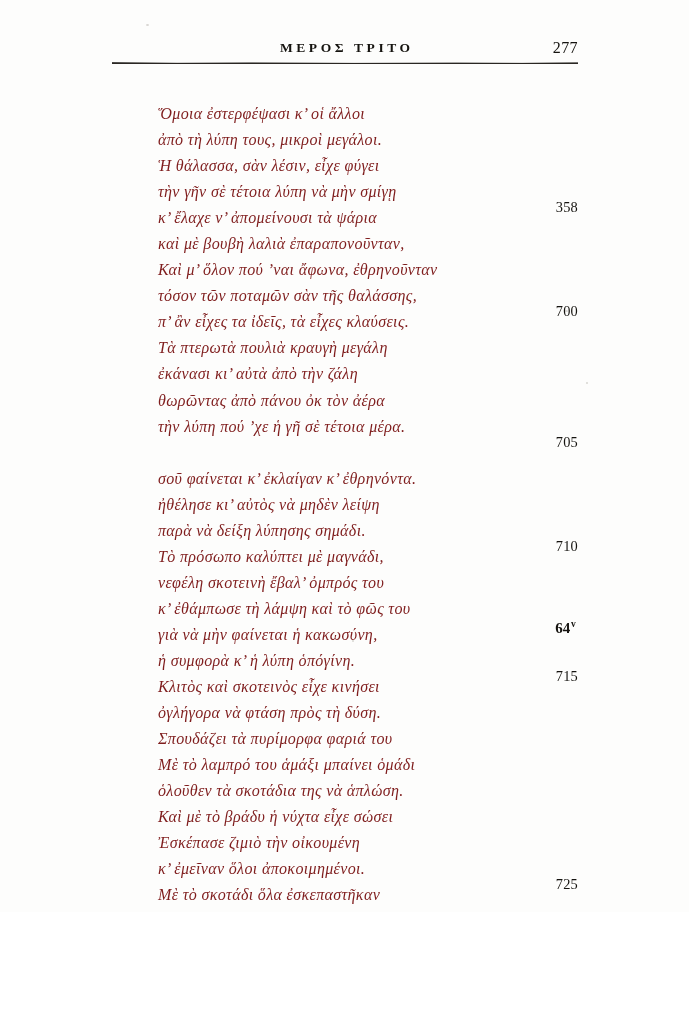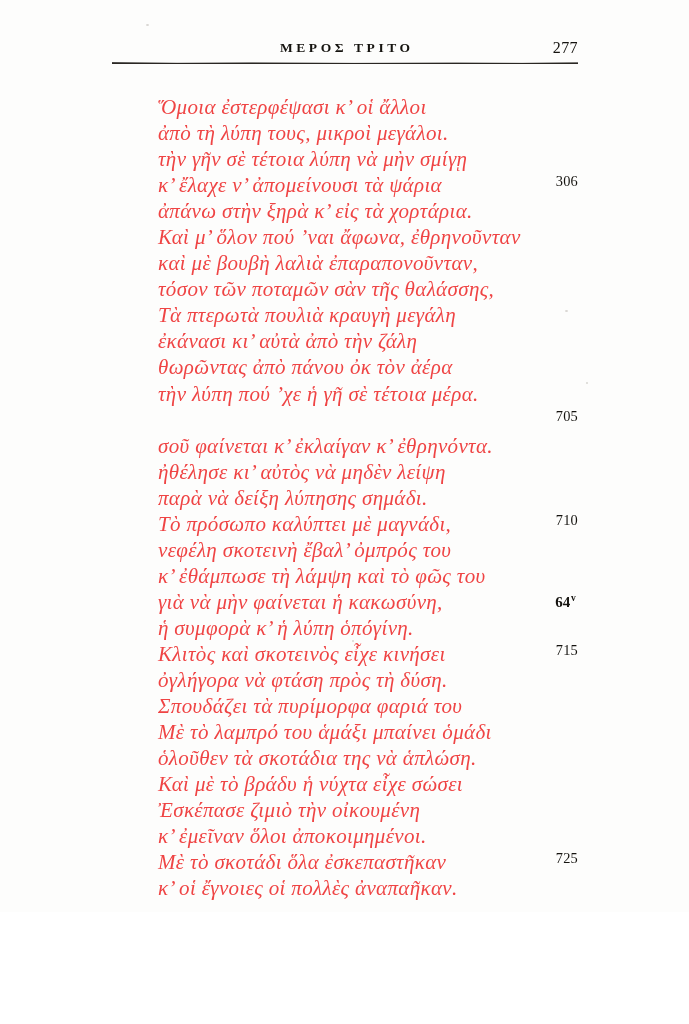--- a/index.html
+++ b/index.html
@@ -93,26 +93,26 @@
     margin-top: 24px;
   }
   .vline {
     position: relative;
     height: 26.05px;
     white-space: nowrap;
   }
   .vtext {
     position: absolute;
     left: 46px;
-    top: 4px;
+    top: 11px;
     font-style: italic;
-    font-size: 21px;
+    font-size: 16px;
     line-height: 26px;
     letter-spacing: .35px;
-    color: #ef4444;
+    color: #7f1d1d;
     white-space: nowrap;
   }
   .vnum {
     position: absolute;
     right: 0;
     top: 0;
     font-size: 14.4px;
     line-height: 26px;
     letter-spacing: .2px;
     color: #15130f;
@@ -151,37 +151,41 @@
     </div>
 
     <div class="verse" id="verse-body">
         <div class="vline">
           <span class="vtext">Ὅμοια ἐστερφέψασι κ’ οἱ ἄλλοι</span>
         </div>
         <div class="vline">
           <span class="vtext">ἀπὸ τὴ λύπη τους, μικροὶ μεγάλοι.</span>
         </div>
         <div class="vline">
+          <span class="vtext">Ἡ θάλασσα, σὰν λέσιν, εἶχε φύγει</span>
+        </div>
+        <div class="vline">
           <span class="vtext">τὴν γῆν σὲ τέτοια λύπη νὰ μὴν σμίγῃ</span>
         </div>
         <div class="vline">
           <span class="vtext">κ’ ἔλαχε ν’ ἀπομείνουσι τὰ ψάρια</span>
-          <span class="vnum">306</span>
-        </div>
-        <div class="vline">
-          <span class="vtext">ἀπάνω στὴν ξηρὰ κ’ εἰς τὰ χορτάρια.</span>
+          <span class="vnum">358</span>
+        </div>
+        <div class="vline">
+          <span class="vtext">καὶ μὲ βουβὴ λαλιὰ ἐπαραπονοῦνταν,</span>
         </div>
         <div class="vline">
           <span class="vtext">Καὶ μ’ ὅλον πού ’ναι ἄφωνα, ἐθρηνοῦνταν</span>
         </div>
         <div class="vline">
-          <span class="vtext">καὶ μὲ βουβὴ λαλιὰ ἐπαραπονοῦνταν,</span>
-        </div>
-        <div class="vline">
           <span class="vtext">τόσον τῶν ποταμῶν σὰν τῆς θαλάσσης,</span>
+        </div>
+        <div class="vline">
+          <span class="vtext">π’ ἂν εἶχες τα ἰδεῖς, τὰ εἶχες κλαύσεις.</span>
+          <span class="vnum">700</span>
         </div>
         <div class="vline">
           <span class="vtext">Τὰ πτερωτὰ πουλιὰ κραυγὴ μεγάλη</span>
         </div>
         <div class="vline">
           <span class="vtext">ἐκάνασι κι’ αὐτὰ ἀπὸ τὴν ζάλη</span>
         </div>
         <div class="vline">
           <span class="vtext">θωρῶντας ἀπὸ πάνου ὀκ τὸν ἀέρα</span>
         </div>

